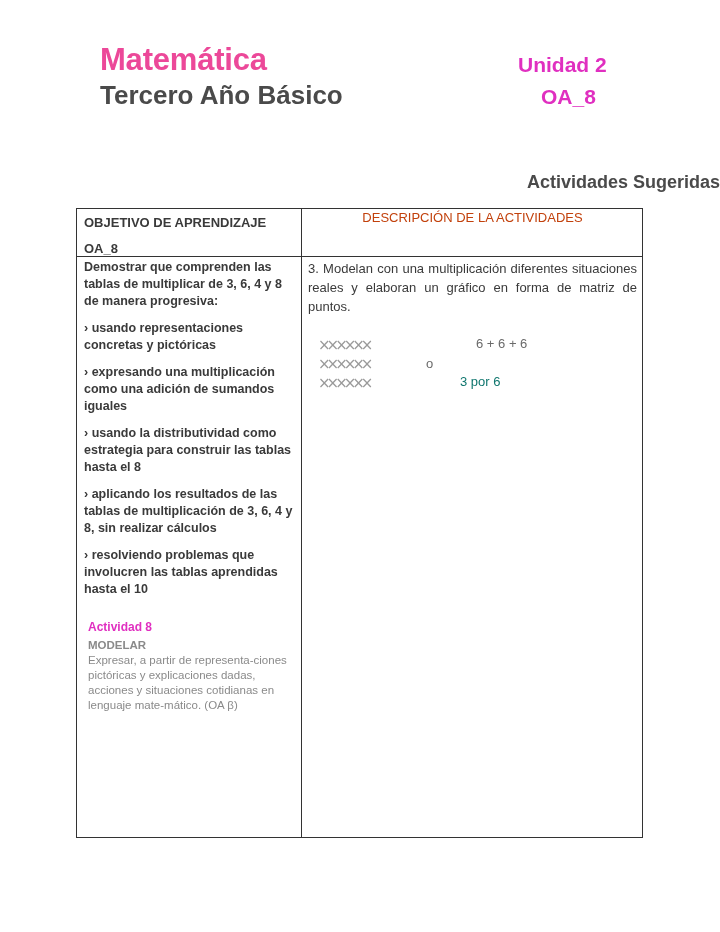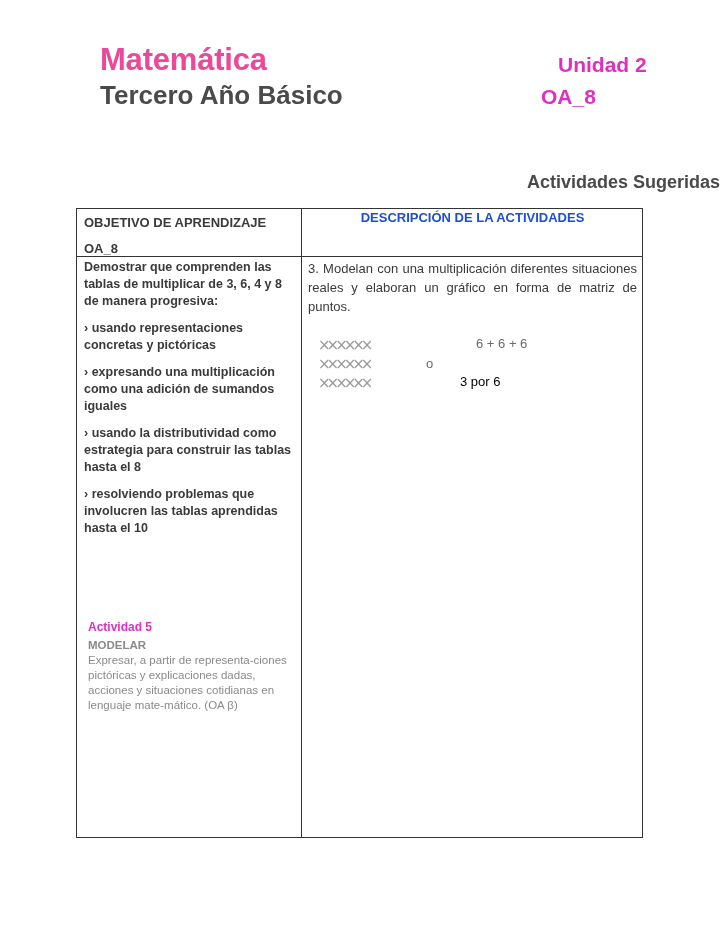--- a/index.html
+++ b/index.html
@@ -1,41 +1,41 @@
 <!DOCTYPE html>
 <html><head>
 <meta charset="utf-8">
 <style>
   html, body { margin: 0; padding: 0; background: #ffffff; }
   body { width: 720px; height: 932px; position: relative; overflow: hidden;
          font-family: "Liberation Sans", sans-serif; color: #3a3a3a; }
   .abs { position: absolute; }
   .title-main { left: 100px; top: 42px; font-size: 31px; font-weight: bold; color: #ec4899; letter-spacing: -0.2px; }
   .title-sub { left: 100px; top: 80px; font-size: 26px; font-weight: bold; color: #4a4a4a; }
-  .unit { left: 518px; top: 53px; font-size: 21px; font-weight: bold; color: #e02fc0; margin-left: 40px; }
+  .unit { left: 518px; top: 53px; font-size: 21px; font-weight: bold; color: #e02fc0; }
   .oa { left: 541px; top: 85px; font-size: 21px; font-weight: bold; color: #e02fc0; }
   .section-title { left: 0; width: 720px; text-align: right; top: 172px; font-size: 18px; font-weight: bold; color: #4a4a4a; }
 
   .tbl { left: 76px; top: 208px; width: 567px; height: 630px; border: 1px solid #333; box-sizing: border-box; }
   .vline { left: 301px; top: 208px; width: 1px; height: 630px; background: #333; }
   .hline { left: 76px; top: 256px; width: 567px; height: 1px; background: #333; }
 
   .hdr-left { left: 84px; top: 210px; width: 212px; font-size: 13px; font-weight: bold; line-height: 26px; color: #3a3a3a; }
-  .hdr-right { left: 302px; top: 210px; width: 341px; text-align: center; font-size: 13px; font-weight: bold; color: #1d4ed8; }
+  .hdr-right { left: 302px; top: 210px; width: 341px; text-align: center; font-size: 13px; font-weight: normal; color: #c2410c; }
 
   .obj { left: 84px; top: 259px; width: 212px; font-size: 12.5px; font-weight: bold; line-height: 17px; color: #3a3a3a; }
   .obj p { margin: 0 0 10px 0; }
 
   .desc { left: 308px; top: 259px; width: 329px; font-size: 13px; line-height: 19px; text-align: justify; color: #3a3a3a; }
 
   .matrix { left: 318px; top: 336px; }
   .xrow { height: 19px; font-size: 15px; letter-spacing: -4px; color: #9a9a9a; font-family: "DejaVu Sans", sans-serif; }
   .eq1 { left: 459px; top: 336px; font-size: 13px; color: #6a6a6a; margin-left: 17px; }
   .or { left: 426px; top: 356px; font-size: 13px; color: #6a6a6a; }
-  .eq2 { left: 460px; top: 374px; font-size: 13px; color: #000000; }
+  .eq2 { left: 460px; top: 374px; font-size: 13px; color: #0f766e; }
 
   .act { left: 88px; top: 620px; width: 200px; }
   .act-title { font-size: 12px; font-weight: bold; color: #e02fc0; margin-bottom: 4px; }
   .act-skill { font-size: 11.5px; font-weight: bold; color: #8a8a8a; line-height: 15px; }
   .act-text { font-size: 11.5px; color: #8a8a8a; line-height: 15px; }
 </style>
 </head>
 <body>
 
 <div class="abs title-main">Matemática</div>
@@ -50,25 +50,26 @@
 <div class="abs hline"></div>
 
 <div class="abs hdr-left">OBJETIVO DE APRENDIZAJE OA_8</div>
 <div class="abs hdr-right">DESCRIPCIÓN DE LA ACTIVIDADES</div>
 
 <div class="abs obj">
   <p>Demostrar que comprenden las tablas de multiplicar de 3, 6, 4 y 8 de manera progresiva:</p>
   <p>› usando representaciones concretas y pictóricas</p>
   <p>› expresando una multiplicación como una adición de sumandos iguales</p>
   <p>› usando la distributividad como estrategia para construir las tablas hasta el 8</p>
+  <p>› aplicando los resultados de las tablas de multiplicación de 3, 6, 4 y 8, sin realizar cálculos</p>
   <p>› resolviendo problemas que involucren las tablas aprendidas hasta el 10</p>
 </div>
 
 <div class="abs act">
-  <div class="act-title">Actividad 5</div>
+  <div class="act-title">Actividad 8</div>
   <div class="act-skill">MODELAR</div>
   <div class="act-text">Expresar, a partir de representa-ciones pictóricas y explicaciones dadas, acciones y situaciones cotidianas en lenguaje mate-mático. (OA β)</div>
 </div>
 
 <div class="abs desc">3. Modelan con una multiplicación diferentes situaciones reales y elaboran un gráfico en forma de matriz de puntos.</div>
 
 <div class="abs matrix">
   <div class="xrow">××××××</div>
   <div class="xrow">××××××</div>
   <div class="xrow">××××××</div>

